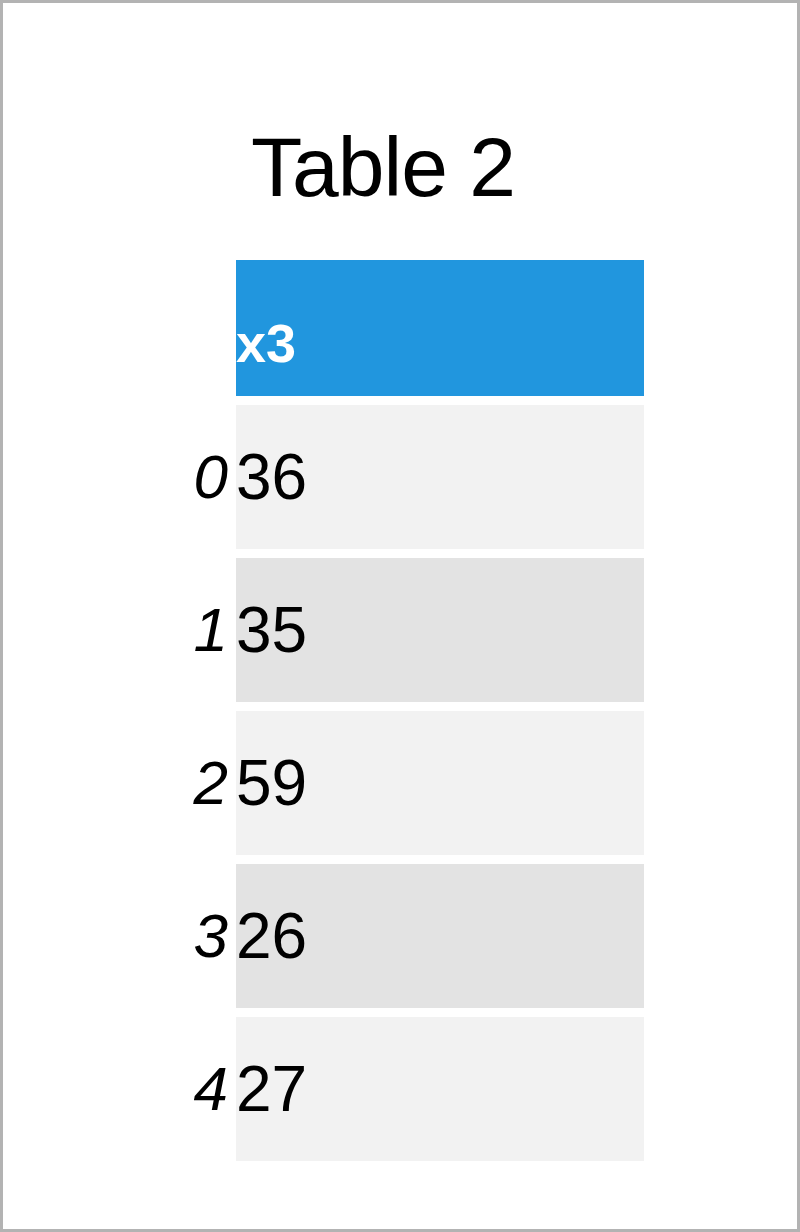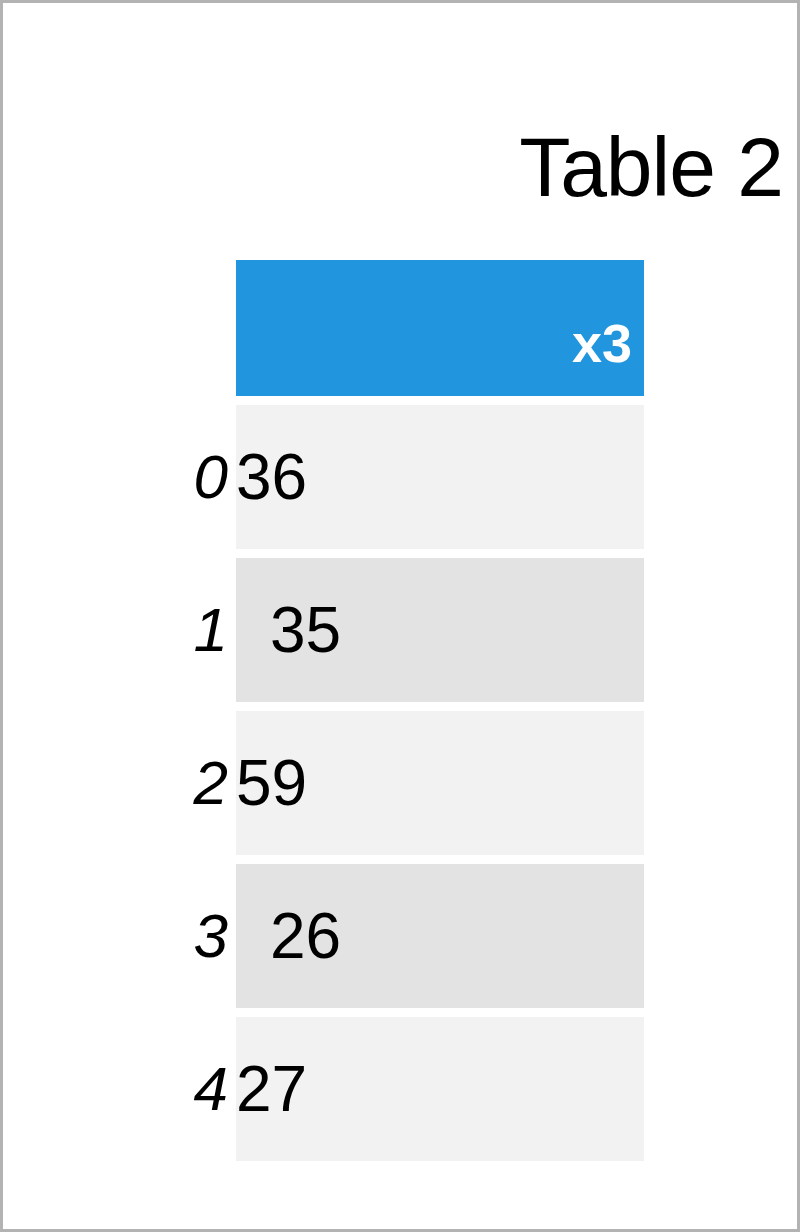--- a/index.html
+++ b/index.html
@@ -22,32 +22,31 @@
     box-sizing: border-box;
     width: 800px;
     height: 1232px;
     background: #ffffff;
     border: 3px solid #b3b3b3;
   }
 
   
   #table-title {
     position: absolute;
-    left: 8px;
+    left: 0;
     top: 122px;
     width: 760px;
-    text-align: right;
+    text-align: center;
     font-family: "Liberation Sans", sans-serif;
     font-size: 84px;
     font-weight: 400;
     line-height: 1;
     color: #000000;
     letter-spacing: -1px;
     white-space: nowrap;
-    padding-left: 12px;
   }
 
   
   #table-block {
     position: absolute;
     left: 230px;
     top: 257px;
     width: 411px;
   }
 
@@ -68,23 +67,23 @@
     font-size: 54px;
     font-weight: 700;
     text-align: center;
     line-height: 1;
     position: relative;
   }
 
   .header-cell .hdr-text {
     position: absolute;
     left: 0;
-    right: 12px;
+    right: 5px;
     bottom: 26px;
-    text-align: right;
+    text-align: left;
     white-space: nowrap;
   }
 
   
   .tbody {
     display: block;
     padding-top: 9px;
   }
 
   .table-row {
@@ -123,21 +122,21 @@
     height: 144px;
     line-height: 144px;
     font-family: "Liberation Sans", sans-serif;
     font-size: 64px;
     font-weight: 400;
     color: #000000;
     white-space: nowrap;
   }
 
   .row-even .row-cell { background: #f2f2f2; }
-  .row-odd  .row-cell { background: #e3e3e3; padding-left: 34px; }
+  .row-odd  .row-cell { background: #e3e3e3; }
 </style>
 </head>
 <body>
 
 <div id="canvas">
 
   <div id="table-title">Table 2</div>
 
   <div id="table-block">
 

